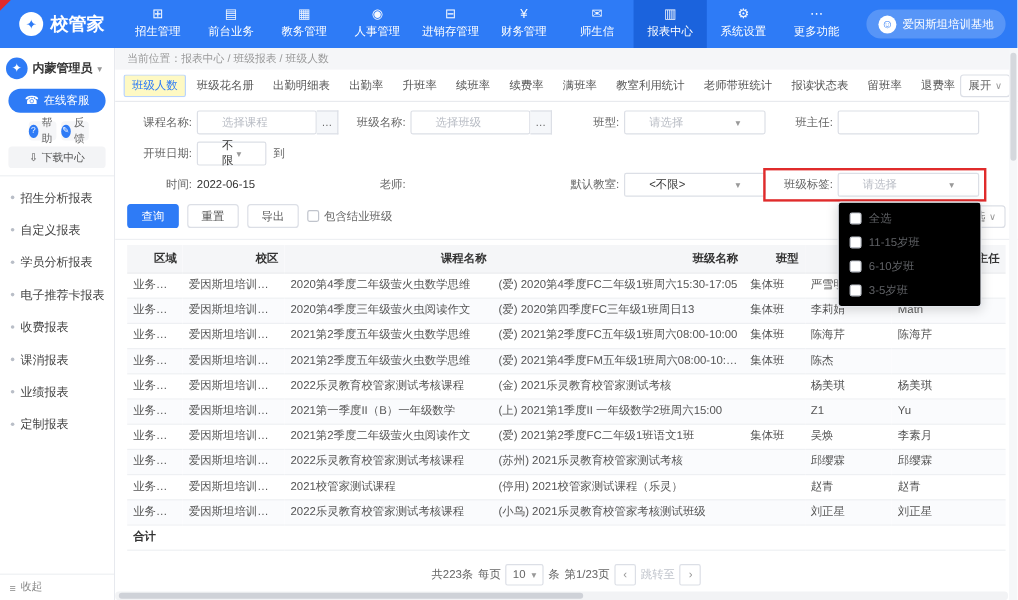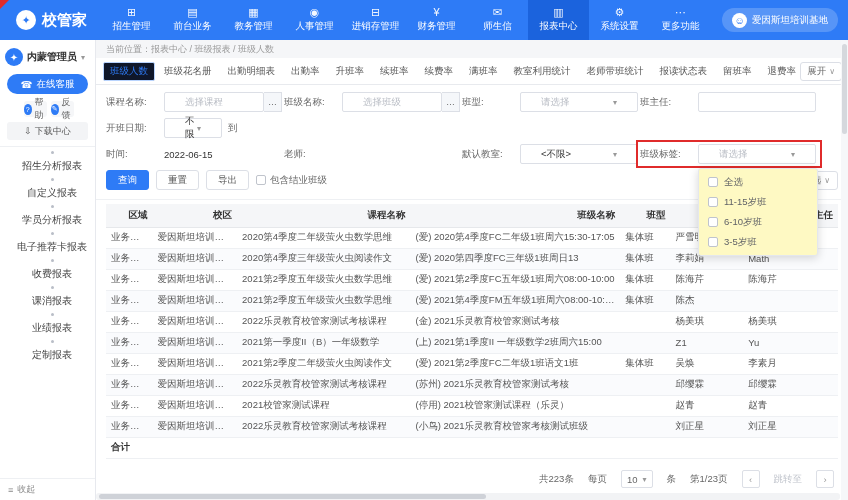--- a/index.html
+++ b/index.html
@@ -29,67 +29,67 @@
   .side-user { display:flex; align-items:center; gap:4px; padding:8px 5px 6px; cursor:pointer; }
   .side-avatar { width:18px; height:18px; border-radius:50%; background:#2e7bf6; color:#fff; display:flex; align-items:center; justify-content:center; font-size:10px; flex-shrink:0; }
   .side-role { font-size:10px; font-weight:bold; white-space:nowrap; }
   .side-caret { font-size:8px; color:#999; }
   .service-btn { margin:2px 7px; height:20px; border-radius:10px; background:#2e7bf6; color:#fff; display:flex; align-items:center; justify-content:center; gap:4px; font-size:9.5px; cursor:pointer; }
   .hf-row { display:flex; margin:5px 24px 3px; gap:4px; }
   .hf-item { flex:1; display:flex; align-items:center; justify-content:center; gap:3px; font-size:9px; color:#666; background:#f5f6f8; border-radius:3px; height:16px; cursor:pointer; }
   .hf-icon { width:11px; height:11px; border-radius:50%; background:#2e7bf6; color:#fff; font-size:7px; display:flex; align-items:center; justify-content:center; }
   .download-btn { margin:2px 7px 6px; height:18px; background:#f3f4f6; border-radius:3px; display:flex; align-items:center; justify-content:center; gap:3px; font-size:9px; color:#555; cursor:pointer; }
   .side-menu { border-top:1px solid #eef0f3; padding-top:4px; flex:1; overflow:hidden; }
-  .side-item { display:flex; align-items:center; gap:5px; height:27px; padding-left:9px; font-size:10px; color:#444; cursor:pointer; white-space:nowrap;flex-direction:column; }
+  .side-item { display:flex; align-items:center; gap:5px; height:27px; padding-left:9px; font-size:10px; color:#444; cursor:pointer; white-space:nowrap; }
   .side-item .dot { width:3px; height:3px; border-radius:50%; background:#b9bec7; flex-shrink:0; }
   .side-item.active { color:#2e7bf6; background:#eaf2ff; }
   .side-item.active .dot { background:#2e7bf6; }
   .side-collapse { height:22px; border-top:1px solid #eef0f3; display:flex; align-items:center; gap:4px; padding-left:8px; color:#888; font-size:9px; cursor:pointer; }
 
   
   .breadcrumb { height:18px; line-height:18px; padding:0 10px; font-size:9px; color:#999; background:#f5f6f8; white-space:nowrap; }
   .tabbar { display:flex; align-items:center; height:27px; border-bottom:1px solid #e8eaee; padding:0 6px; }
   .tabs { display:flex; align-items:center; overflow:hidden; }
   .tab { padding:2px 6px; margin:0 1px; font-size:9.5px; color:#555; white-space:nowrap; cursor:pointer; border:1px solid transparent; border-radius:2px; }
-  .tab.active { color:#2e7bf6; background:#0f172a; border-color:#b9d4fe; }
+  .tab.active { color:#2e7bf6; background:#fef9c3; border-color:#b9d4fe; }
   .tab-expand { margin-left:auto; display:flex; align-items:center; gap:3px; border:1px solid #dcdfe6; border-radius:3px; padding:2px 6px; color:#666; font-size:9.5px; white-space:nowrap; cursor:pointer; }
 
   
   .filters { padding:7px 10px 2px; border-bottom:1px solid #eef0f3; position:relative; }
   .f-row { display:flex; align-items:center; margin-bottom:6px; }
   .f-group { display:flex; align-items:center; width:178px; flex-shrink:0; position:relative; }
-  .f-label { width:58px; text-align:left; color:#666; font-size:9.5px; padding-right:4px; white-space:nowrap; }
+  .f-label { width:58px; text-align:right; color:#666; font-size:9.5px; padding-right:4px; white-space:nowrap; }
   .input, .select { height:20px; border:1px solid #dcdfe6; border-radius:2px; background:#fff; display:flex; align-items:center; padding:0 20px; font-size:9.5px; }
   .w100 { width:100px; } .w118 { width:118px; justify-content:space-between; } .w60 { width:58px; justify-content:space-between; }
   .ph { color:#b8bcc4; } .val { color:#333; }
   .caret { color:#999; font-size:8px; }
   .more-btn { width:18px; height:20px; border:1px solid #dcdfe6; border-left:none; display:flex; align-items:center; justify-content:center; color:#666; background:#f5f7fa; cursor:pointer; font-size:9px; }
   .to-word { margin:0 6px; color:#666; font-size:9.5px; }
   .plain-val { font-size:9.5px; color:#333; }
   .highlight { outline:2px solid #e02b2b; outline-offset:2px; }
   .btn { height:20px; padding:0 11px; border-radius:3px; font-size:9.5px; border:1px solid #dcdfe6; background:#fff; color:#555; margin-right:7px; cursor:pointer; font-family:inherit; }
   .btn-primary { background:#2e7bf6; border-color:#2e7bf6; color:#fff; }
   .chk-label { display:flex; align-items:center; gap:4px; font-size:9.5px; color:#666; cursor:pointer; }
   .cb { width:10px; height:10px; border:1px solid #c0c4cc; border-radius:2px; background:#fff; flex-shrink:0; }
   .filter-expand { margin-left:auto; display:flex; align-items:center; gap:3px; border:1px solid #dcdfe6; border-radius:3px; padding:2px 7px; color:#666; font-size:9.5px; cursor:pointer; white-space:nowrap; }
 
   
-  .dropdown { position:absolute; top:24px; left:58px; width:120px; background:#fef9c3; border:1px solid #e4e7ed; border-radius:3px; box-shadow:0 2px 10px rgba(0,0,0,.16); z-index:30; padding:3px 0; }
+  .dropdown { position:absolute; top:24px; left:58px; width:120px; background:#000000; border:1px solid #e4e7ed; border-radius:3px; box-shadow:0 2px 10px rgba(0,0,0,.16); z-index:30; padding:3px 0; }
   .dd-item { display:flex; align-items:center; gap:6px; height:20px; padding:0 9px; font-size:9.5px; color:#606266; cursor:pointer; }
 
   
   .table-wrap { flex:1; padding:4px 10px 0; overflow:hidden; }
   table { width:100%; border-collapse:collapse; table-layout:fixed; }
   th { background:#f5f6f8; color:#333; font-weight:bold; height:23px; text-align:right; padding:0 5px; font-size:9.5px; border-bottom:1px solid #e6e8eb; white-space:nowrap; overflow:hidden; }
   td { height:21px; padding:0 5px; color:#555; font-size:9.5px; border-bottom:1px solid #eef0f3; white-space:nowrap; overflow:hidden; text-overflow:ellipsis; background:#fff; }
   tbody tr:nth-of-type(even) td { background:#fafbfd; }
   .total-row td { font-weight:bold; color:#333; background:#fff; }
 
   
-  .pagination { height:26px; display:flex; align-items:center; justify-content:flex-end; gap:14px; padding:0 14px; font-size:9.5px; color:#666; margin-bottom:8px; }
+  .pagination { height:26px; display:flex; align-items:center; justify-content:center; gap:4px; padding:0 14px; font-size:9.5px; color:#666; margin-bottom:8px; }
   .pp-select { border:1px solid #dcdfe6; border-radius:2px; height:18px; padding:0 5px; display:flex; align-items:center; gap:5px; cursor:pointer; }
   .page-btn { width:18px; height:18px; border:1px solid #dcdfe6; border-radius:2px; display:flex; align-items:center; justify-content:center; color:#999; cursor:pointer; background:#fff; }
   .jump { color:#c0c4cc; }
 
   
   .hscroll { position:absolute; left:0; right:8px; bottom:0; height:7px; background:#f2f3f5; border-radius:3px; }
   .hscroll .thumb { width:52%; height:5px; margin:1px 0 0 3px; background:#cfd2d8; border-radius:3px; }
   .vscroll { position:absolute; right:0; top:40px; bottom:0; width:7px; background:#f6f7f9; }
   .vscroll .thumb { width:5px; height:90px; margin:4px 0 0 1px; background:#d5d8dd; border-radius:3px; }
 </style>

